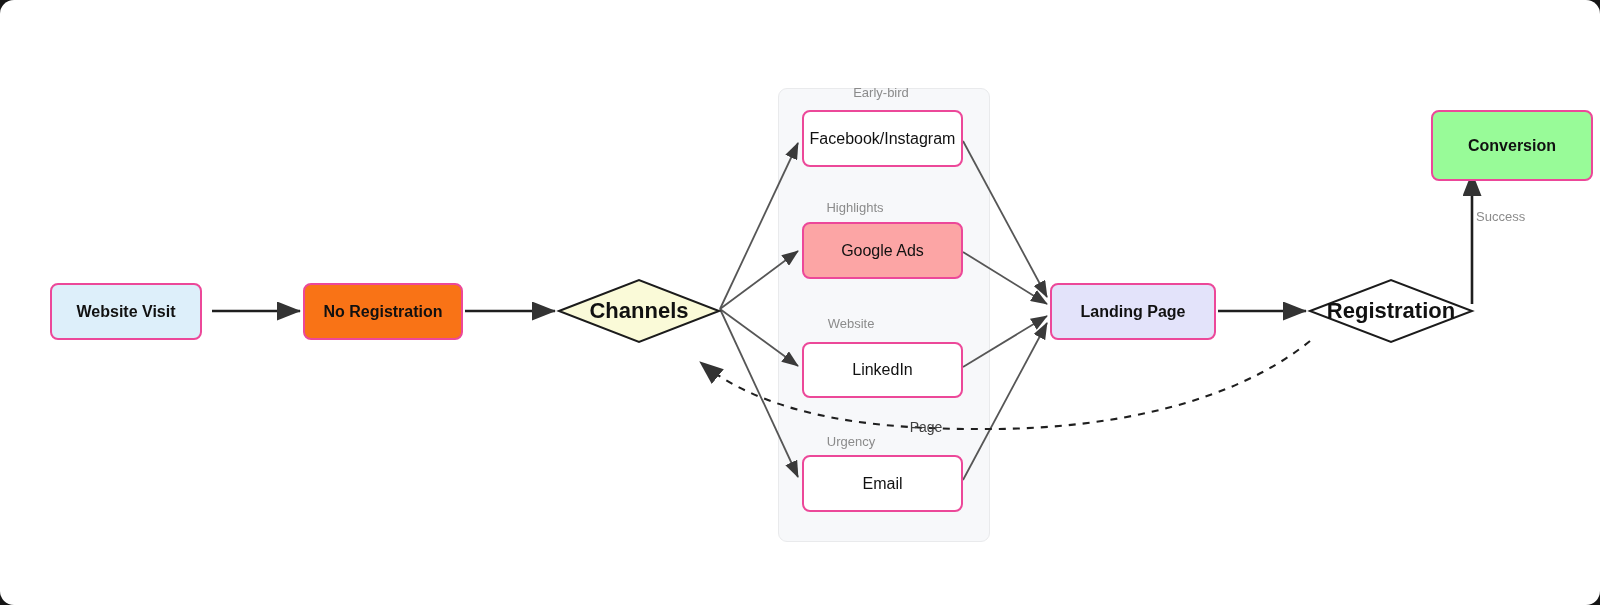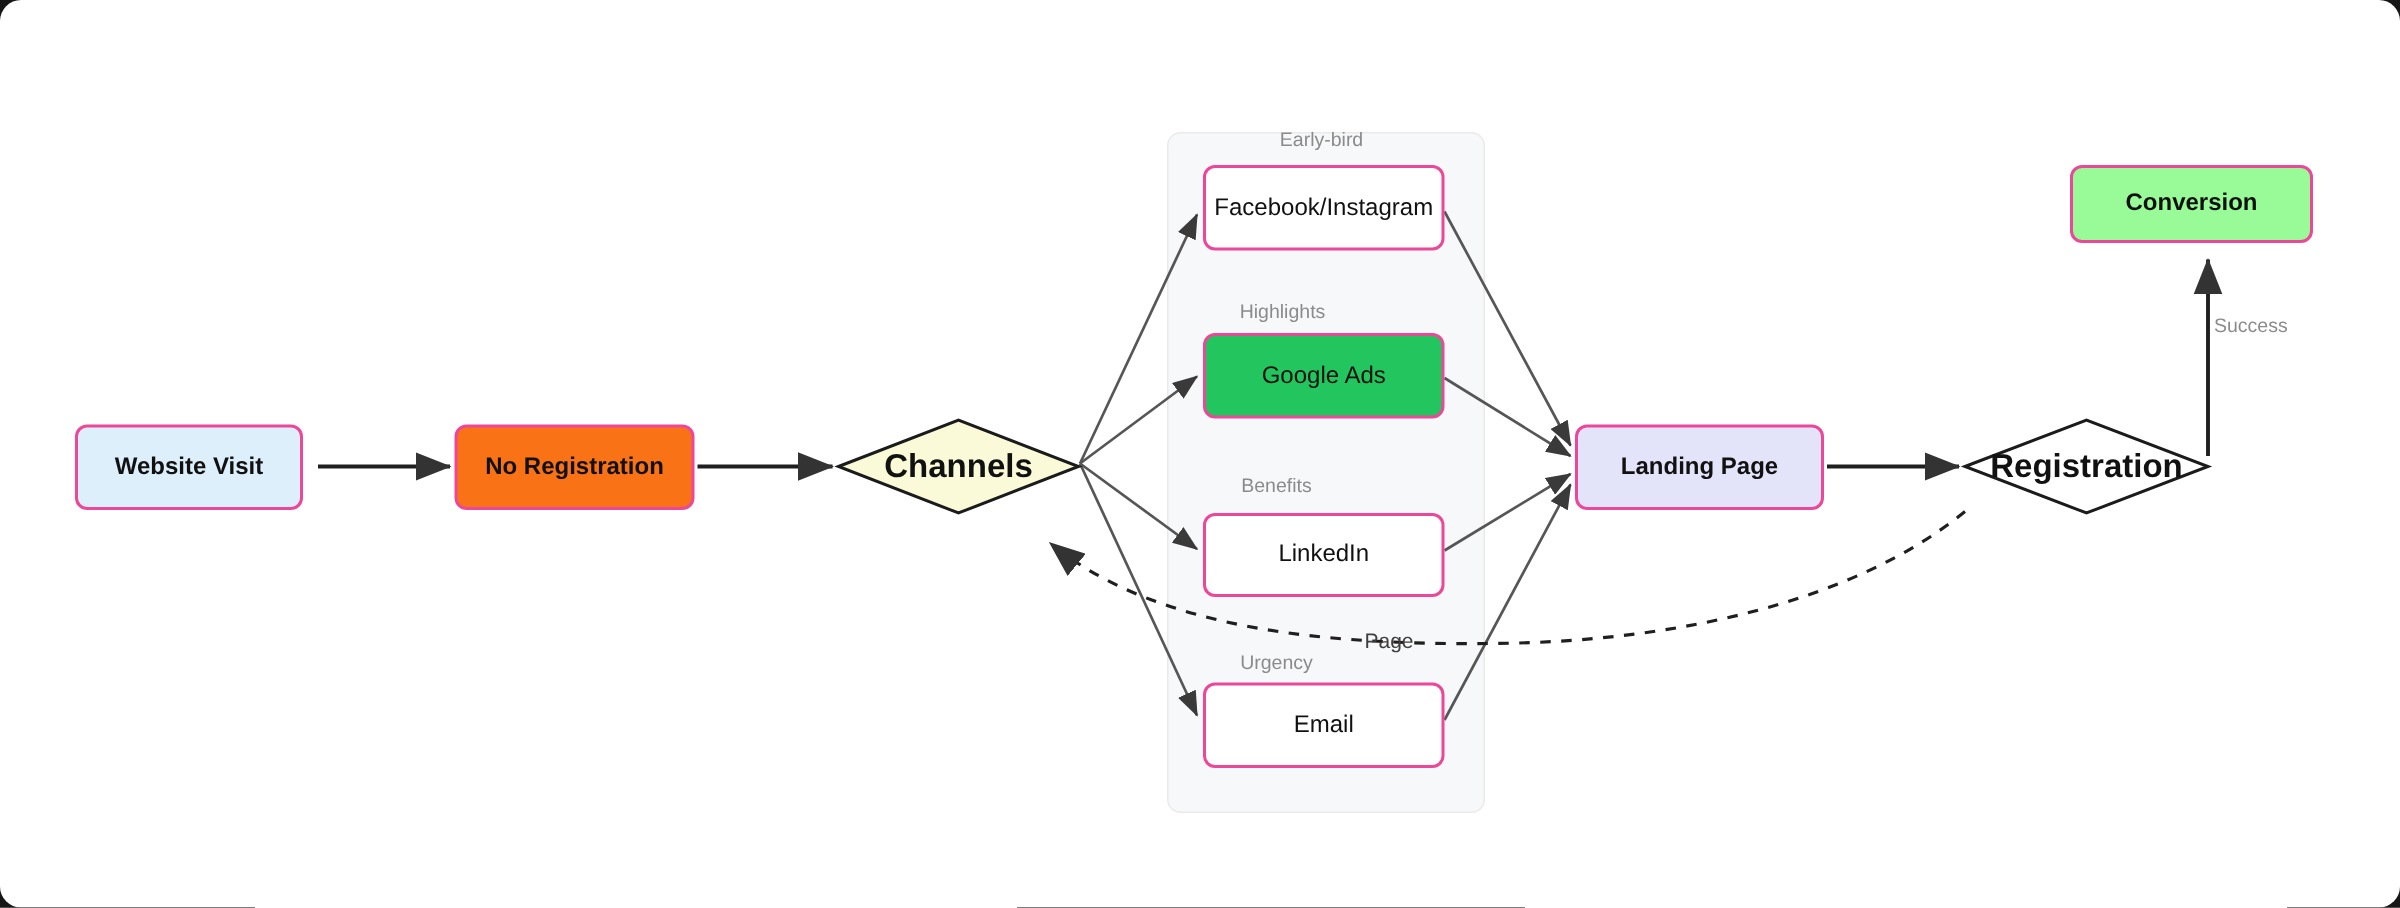--- a/index.html
+++ b/index.html
@@ -19,21 +19,21 @@
     display:flex;align-items:center;justify-content:center;
     font-size:16px;color:#111;box-sizing:border-box;background:#fff;}
   .node.bold{font-weight:700;}
   .n-website{left:50px;top:283px;width:152px;height:57px;}
   .n-noreg{left:303px;top:283px;width:160px;height:57px;}
   .n-facebook{left:802px;top:110px;width:161px;height:57px;}
   .n-google{left:802px;top:222px;width:161px;height:57px;}
   .n-linkedin{left:802px;top:342px;width:161px;height:56px;}
   .n-email{left:802px;top:455px;width:161px;height:57px;}
   .n-landing{left:1050px;top:283px;width:166px;height:57px;}
-  .n-conversion{left:1380px;top:110px;width:162px;height:52px;}
+  .n-conversion{left:1431px;top:110px;width:162px;height:71px;}
   
   .diamond-label{position:absolute;z-index:3;font-weight:700;font-size:22px;color:#111;
     transform:translate(-50%,-50%);white-space:nowrap;}
   .dl-channels{left:639px;top:311px;}
   .dl-registration{left:1391px;top:311px;}
   
   .elabel{position:absolute;z-index:4;font-size:13px;color:#8b8b8b;white-space:nowrap;
     transform:translateX(-50%);}
   .el-early{left:853px;top:85px;margin-left:28px;}
   .el-highlights{left:855px;top:200px;}
@@ -83,40 +83,40 @@
 
     <div class="node bold n-website" style="background-color: rgb(221, 239, 250);">
       <span>Website Visit</span>
     </div>
     <div class="node bold n-noreg" style="background-color: #f97316;">
       <span>No Registration</span>
     </div>
     <div class="node n-facebook" style="background-color: rgb(255, 255, 255);">
       <span>Facebook/Instagram</span>
     </div>
-    <div class="node n-google" style="background-color: #22c55e;">
+    <div class="node n-google" style="background-color: #fca5a5;">
       <span>Google Ads</span>
     </div>
     <div class="node n-linkedin" style="background-color: rgb(255, 255, 255);">
       <span>LinkedIn</span>
     </div>
     <div class="node n-email" style="background-color: rgb(255, 255, 255);">
       <span>Email</span>
     </div>
     <div class="node bold n-landing" style="background-color: rgb(227, 227, 250);">
       <span>Landing Page</span>
     </div>
     <div class="node bold n-conversion" style="background-color: rgb(152, 251, 152);">
       <span>Conversion</span>
     </div>
 
     <div class="diamond-label dl-channels">Channels</div>
     <div class="diamond-label dl-registration">Registration</div>
 
     <div class="elabel el-early">Early-bird</div>
     <div class="elabel el-highlights">Highlights</div>
-    <div class="elabel el-benefits">Benefits</div>
+    <div class="elabel el-benefits">Website</div>
     <div class="elabel el-urgency">Urgency</div>
     <div class="elabel el-success">Success</div>
     <div class="elabel el-exit">Page</div>
 
   </div>
 </div>
 
 </body></html>

